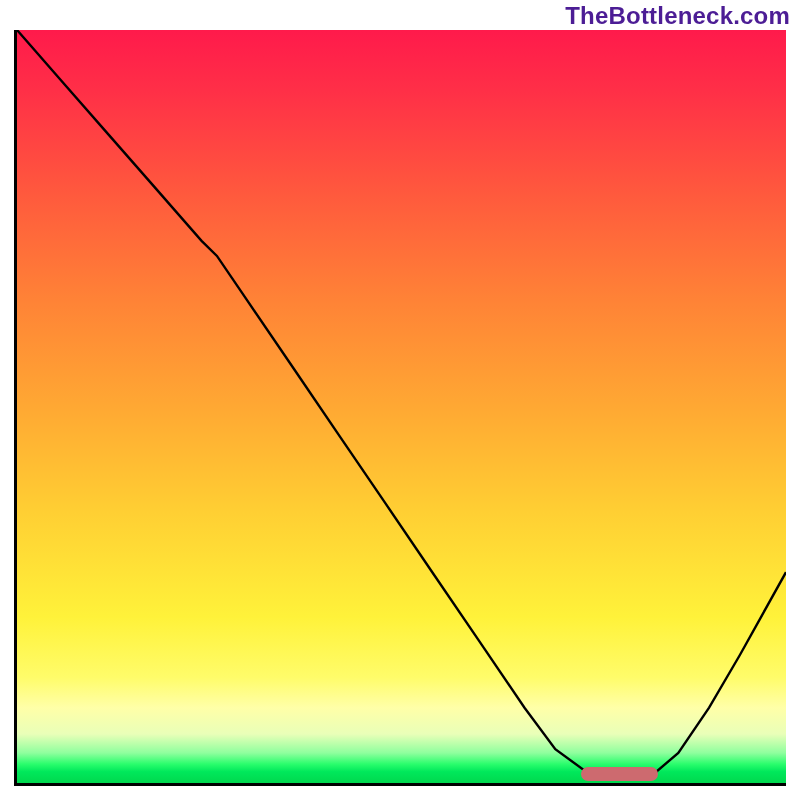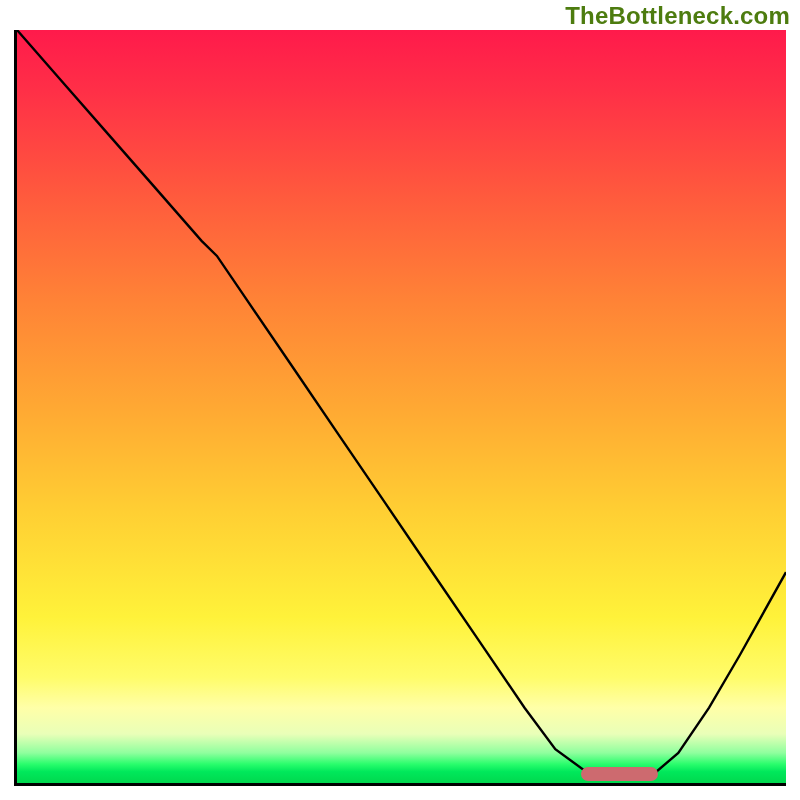--- a/index.html
+++ b/index.html
@@ -14,21 +14,21 @@
     position: relative;
     width: 800px;
     height: 800px;
   }
   .watermark {
     position: absolute;
     top: 2px;
     right: 10px;
     font-size: 24px;
     font-weight: 600;
-    color: #4d7c0f;
+    color: #4c1d95;
     letter-spacing: 0.2px;
     user-select: none;
   }
   .plot-frame {
     position: absolute;
     left: 14px;
     top: 30px;
     width: 772px;
     height: 756px;
     border-left: 3px solid #000;

